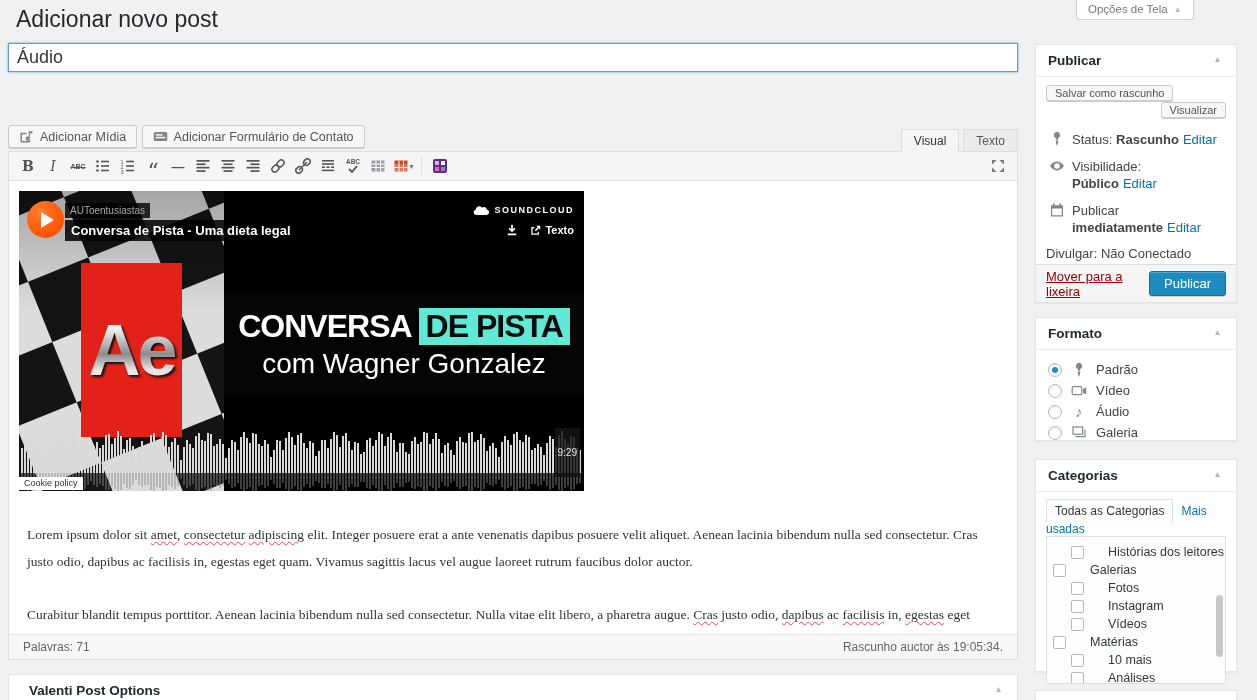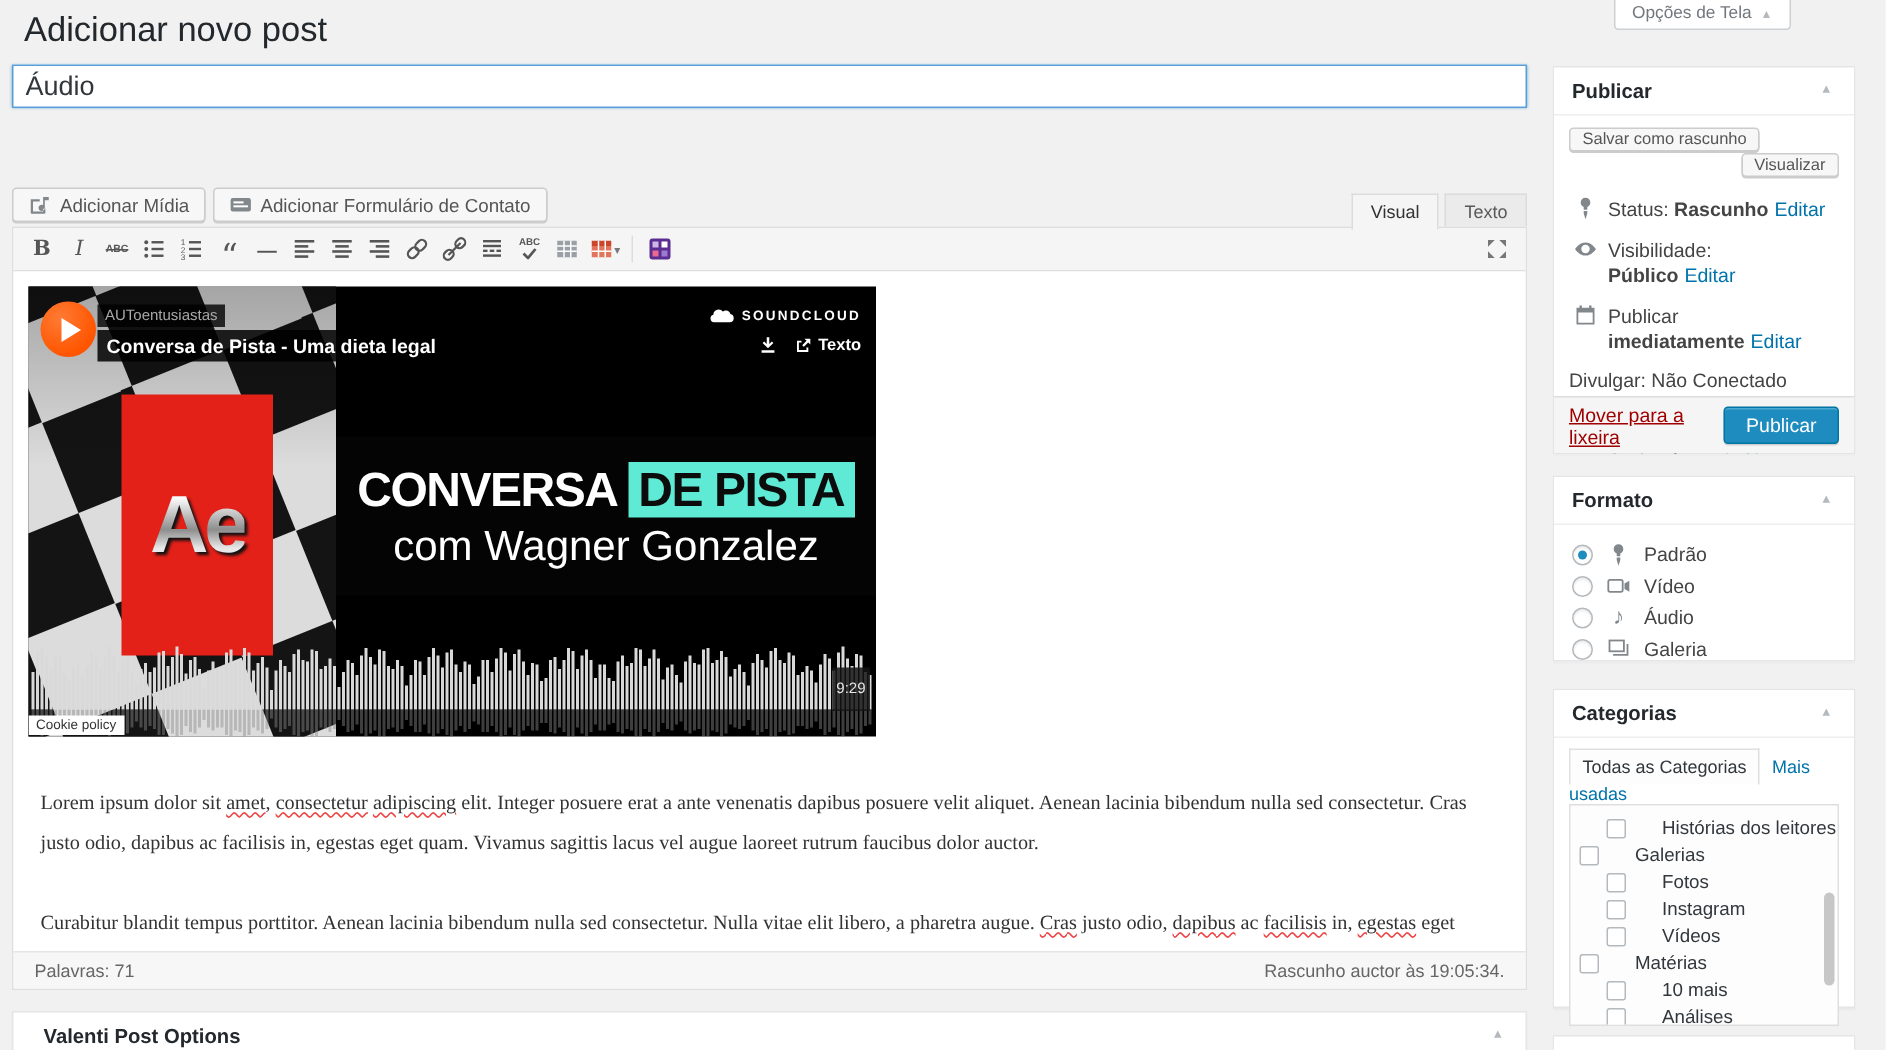--- a/index.html
+++ b/index.html
@@ -128,39 +128,39 @@
   .sc-brand { position:absolute; right:10px; top:14px; display:flex; align-items:center; gap:4px; z-index:4; cursor:pointer; }
   .sc-brand span { color:#fff; font-size:9px; font-weight:bold; letter-spacing:1.5px; }
   .sc-actions { position:absolute; right:10px; top:33px; display:flex; align-items:center; gap:12px; z-index:4; color:#fff; }
   .sc-share { display:inline-flex; align-items:center; gap:4px; font-size:11px; font-weight:bold; cursor:pointer; }
   .sc-dl { cursor:pointer; display:inline-flex; }
   .sc-ae {
     position:absolute; left:62px; top:72px; width:101px; height:174px; background:#e32119; z-index:3;
     display:flex; align-items:center; justify-content:center;
   }
   .sc-ae span {
-    font-size:54px; font-weight:bold; letter-spacing:-3px; font-family:"Liberation Sans",sans-serif;
+    font-size:72px; font-weight:bold; letter-spacing:-3px; font-family:"Liberation Sans",sans-serif;
     background:linear-gradient(180deg,#ffffff 20%, #8d8d8d 55%, #e8e8e8 75%);
     -webkit-background-clip:text; background-clip:text; color:transparent;
     text-shadow:0 0 1px rgba(0,0,0,.0); filter:drop-shadow(2px 2px 1px #111);
   }
   .sc-headline {
     position:absolute; left:205px; right:0; top:100px; height:106px; background:#040404; z-index:2;
     display:flex; flex-direction:column; align-items:center; justify-content:center; text-align:center;
   }
   .sc-headline .line1 { font-size:32px; font-weight:bold; color:#fff; white-space:nowrap; letter-spacing:-1px; }
   .sc-headline .hl-box { background:#5eead4; color:#0c0c0c; padding:0 7px; margin-left:7px; display:inline-block; }
   .sc-headline .line2 { font-size:28px; color:#fff; font-weight:400; margin-top:3px; }
   .sc-wave { position:absolute; left:2px; bottom:18px; height:46px; display:flex; align-items:flex-end; z-index:4; }
   .sc-wave-reflect { position:absolute; left:2px; bottom:0; top:282px; height:18px; display:flex; align-items:flex-start; z-index:4; opacity:.45; overflow:hidden; }
   .sc-wave i, .sc-wave-reflect i { display:block; width:2px; margin-right:1px; background:#d9d9d9; }
   .sc-wave-reflect i { background:#8a8a8a; }
   .sc-time {
-    position:absolute; right:4px; top:254px; background:rgba(20,20,20,.85); color:#e6e6e6;
-    font-size:10px; padding:9px 3px; z-index:6;
+    position:absolute; right:4px; top:237px; background:rgba(20,20,20,.85); color:#e6e6e6;
+    font-size:10px; padding:19px 3px; z-index:6;
   }
   .sc-cookie {
     position:absolute; left:0; bottom:1px; background:#fff; color:#333; font-size:9px;
     padding:1px 5px 2px; z-index:6; cursor:pointer;
   }
 
   
   .valenti { left:8px; top:674px; width:1010px; height:40px; }
   .valenti h3 { padding:8px 20px; border-bottom:none; }
 

